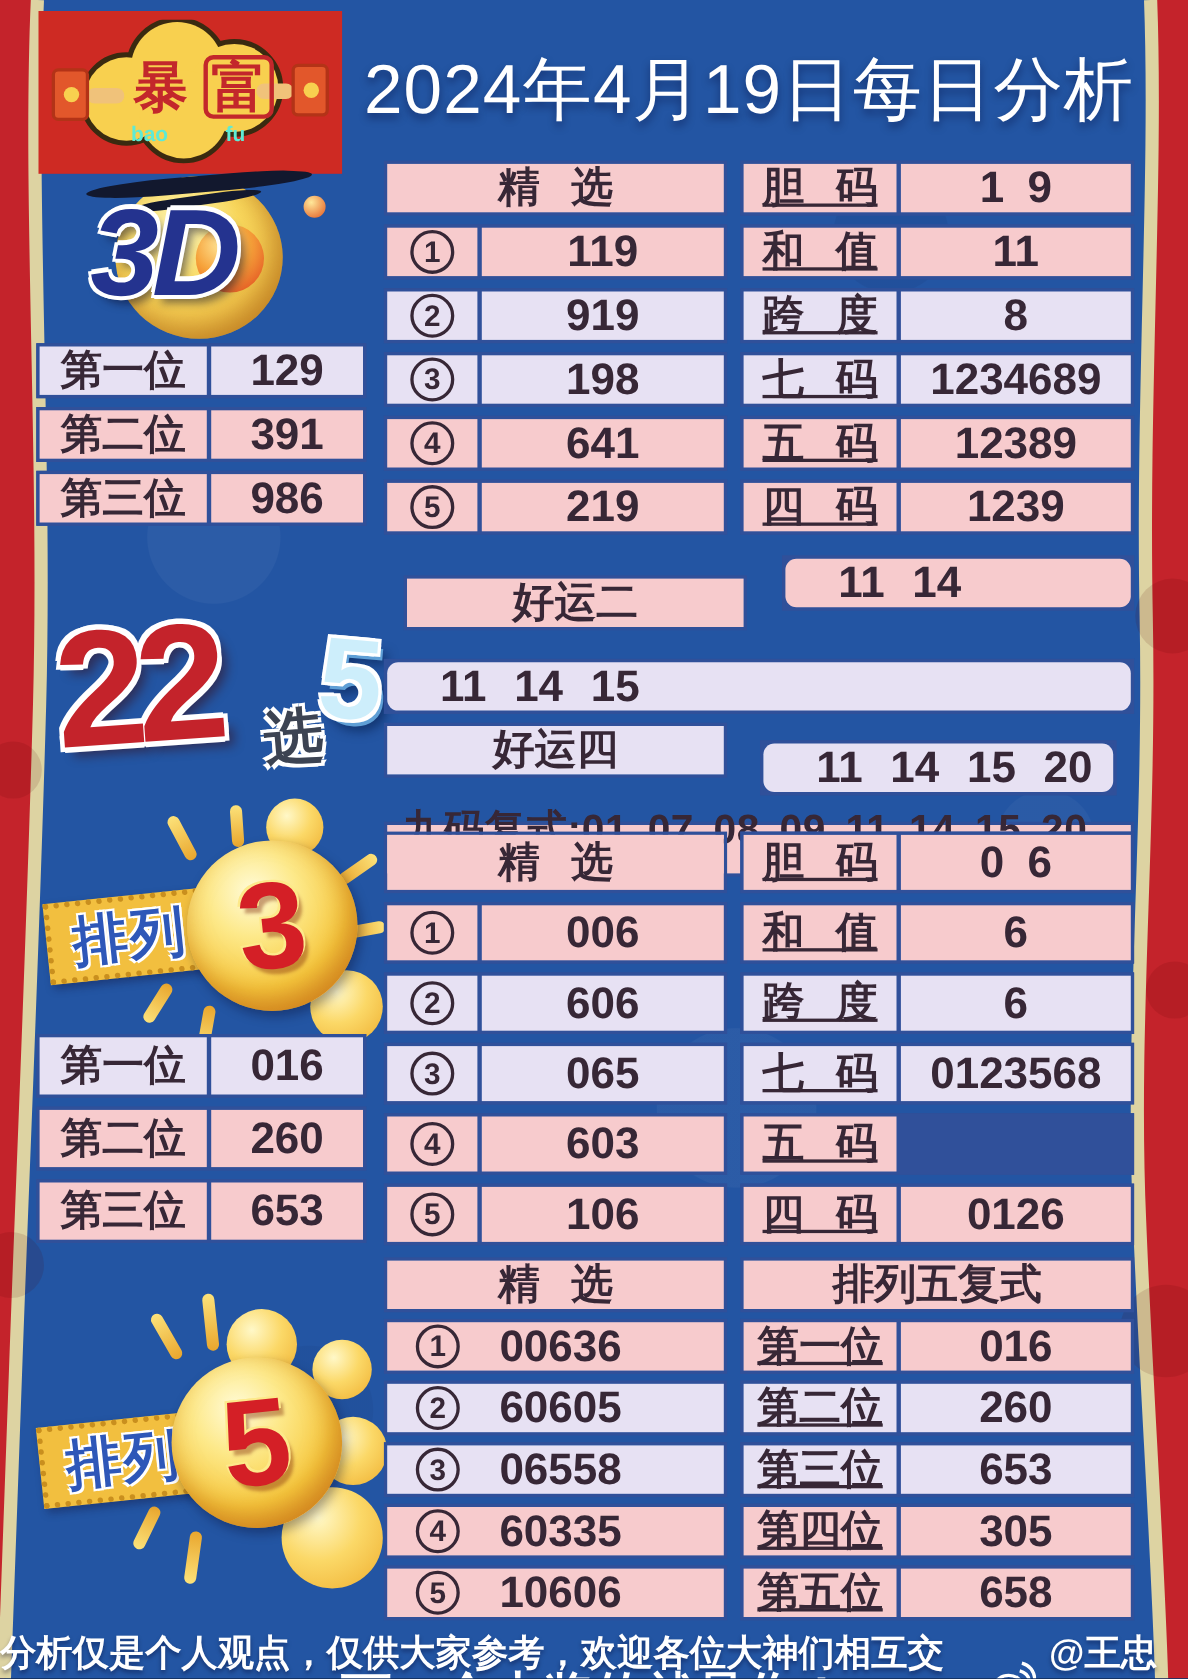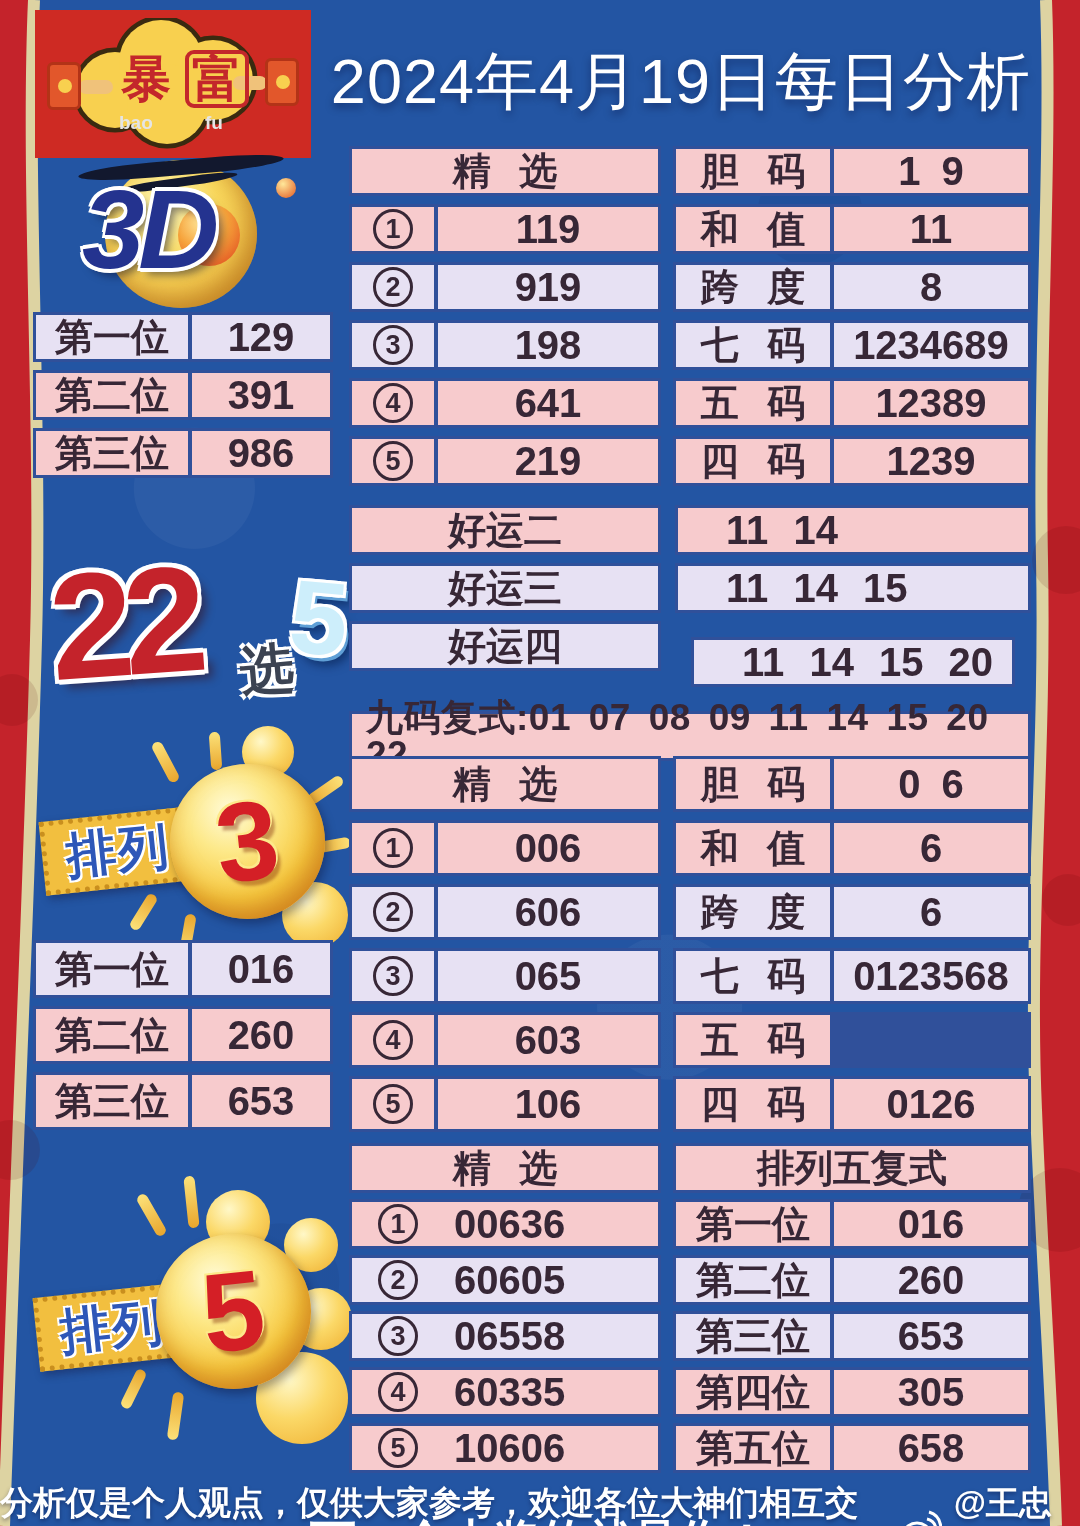--- a/index.html
+++ b/index.html
@@ -17,21 +17,21 @@
   }
   .sideart{position:absolute;left:0;top:0;z-index:1;}
   .z{position:absolute;z-index:2;}
 
   
   .logo-box{left:35px;top:10px;width:276px;height:148px;background:#ce2a23;}
   .cloud-svg{position:absolute;left:28px;top:8px;}
   .ch{position:absolute;font-weight:900;color:#c3272b;font-size:50px;line-height:1;}
   .ch1{left:86px;top:44px;}
   .ch2{left:150px;top:40px;border:4px solid #c3272b;border-radius:9px;padding:0 3px;}
-  .py{position:absolute;font-weight:bold;color:#e5e5e5;font-size:19px;}
+  .py{position:absolute;font-weight:bold;color:#5eead4;font-size:19px;}
   .py1{left:84px;top:102px;}
   .py2{left:170px;top:102px;}
   .env{position:absolute;width:34px;height:48px;background:#e2572b;border:3px solid #b33317;border-radius:6px;}
   .env::after{content:"";position:absolute;left:8px;top:14px;width:14px;height:14px;border-radius:50%;background:#f8d04f;}
   .env-l{left:12px;top:52px;}
   .env-r{right:12px;top:48px;}
   .arm{position:absolute;width:34px;height:14px;background:#f0c27a;border-radius:7px;}
   .arm-l{left:44px;top:70px;}
   .arm-r{right:44px;top:66px;}
   .title{left:318px;top:32px;width:726px;height:100px;display:flex;align-items:center;justify-content:center;
@@ -40,27 +40,27 @@
   
   .tbl{position:absolute;z-index:2;}
   .trow{display:flex;gap:4px;background:#30509a;border:3px solid #30509a;margin-bottom:8px;}
   .g6{margin-bottom:6px;}
   .h50{height:50px;} .h56{height:56px;} .h58{height:58px;}
   .cell{display:flex;align-items:center;justify-content:center;font-weight:bold;
     color:#372736;font-size:38px;line-height:1;}
   .pink{background:#f7cbcd;} .lav{background:#e7e1f3;}
   .grow{flex:1;min-width:0;}
   .cw{width:82px;flex:none;}
-  .labcol{width:154px;flex:none;word-spacing:18px;}
+  .labcol{width:139px;flex:none;word-spacing:18px;text-decoration:underline;}
   .poslab{width:152px;flex:none;}
   .hdr{word-spacing:18px;}
   .num{font-size:40px;word-spacing:10px;}
   .circ{width:40px;height:40px;border:3px solid #372736;border-radius:50%;display:flex;
     align-items:center;justify-content:center;font-size:27px;font-weight:bold;}
-  .vleft{justify-content:flex-start;padding-left:48px;word-spacing:14px;}
+  .vleft{justify-content:flex-start;padding-left:48px;word-spacing:14px;border-radius:10px;}
   .ninecell{justify-content:flex-start;padding-left:14px;font-size:37px;word-spacing:7px;letter-spacing:0.5px;}
   .pickrow{justify-content:flex-start;padding-left:26px;}
   .pickrow .circ{margin-right:36px;}
 
   
   .logo3d{left:60px;top:158px;width:270px;height:155px;}
   .ball3d{position:absolute;left:45px;top:2px;width:152px;height:148px;border-radius:50%;
     background:radial-gradient(circle at 38% 32%, #fdf6b6 0%, #f8d75c 40%, #eab33c 80%, #d3922c 100%);
     box-shadow:inset -8px -10px 22px rgba(150,80,10,.45);}
   .sw{position:absolute;background:#12182e;border-radius:50%/70%;}
@@ -239,31 +239,28 @@
   </div>
 
   <div class="z logo22">
     <span class="n22">22</span>
     <span class="x22">选</span>
     <span class="f22">5</span>
   </div>
 
   <div class="tbl" style="left:349px;top:505px;width:682px">
     <div style="display:flex;gap:14px;margin-bottom:8px">
-      <div class="trow h50" style="width:312px;margin:0">
+      <div class="trow h50" style="width:312px;margin:18px">
           <div class="cell pink grow">好运二</div>
         </div>
       <div class="trow h50" style="flex:1;margin:0">
           <div class="cell pink num grow vleft">11 14</div>
         </div>
     </div>
     <div style="display:flex;gap:14px;margin-bottom:8px">
-      <div class="trow h50" style="width:312px;margin:0">
-          <div class="cell lav grow">好运三</div>
-        </div>
       <div class="trow h50" style="flex:1;margin:0">
           <div class="cell lav num grow vleft">11 14 15</div>
         </div>
     </div>
     <div style="display:flex;gap:14px;margin-bottom:8px">
       <div class="trow h50" style="width:312px;margin:0">
           <div class="cell lav grow">好运四</div>
         </div>
       <div class="trow h50" style="flex:1;margin:16px">
           <div class="cell lav num grow vleft">11 14 15 20</div>

